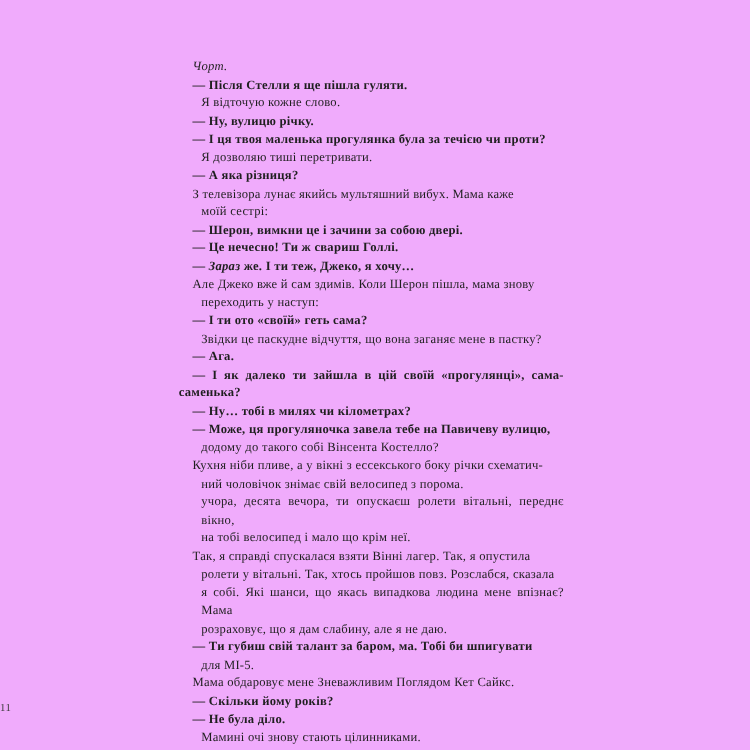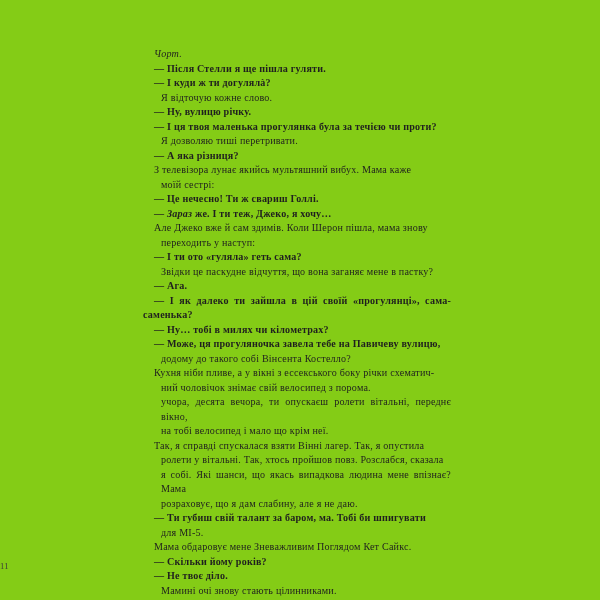--- a/index.html
+++ b/index.html
@@ -12,21 +12,21 @@
     background: #ffffff;
     font-family: "Liberation Serif", "DejaVu Serif", serif;
     color: #1c1c1c;
     overflow: hidden;
   }
 
   .page {
     position: relative;
     width: 600px;
     height: 600px;
-    background: #84cc16;
+    background: #f0abfc;
     box-sizing: border-box;
   }
 
   .text-block {
     position: absolute;
     left: 143px;
     top: 47px;
     width: 308px;
   }
 
@@ -75,51 +75,51 @@
 </style>
 </head>
 <body>
 
 <div class="page">
 
   <div class="text-block">
 
     <p class="line indent"><span class="ital">Чорт.</span></p>
     <p class="line dialogue">— Після Стелли я ще пішла гуляти.</p>
-    <p class="line dialogue">— І куди ж ти догулялà?</p>
     <p class="line flush">Я відточую кожне слово.</p>
     <p class="line dialogue">— Ну, вулицю річку.</p>
     <p class="line dialogue">— І ця твоя маленька прогулянка була за течією чи проти?</p>
     <p class="line flush">Я дозволяю тиші перетривати.</p>
     <p class="line dialogue">— А яка різниця?</p>
     <p class="line indent">З телевізора лунає якийсь мультяшний вибух. Мама каже</p>
     <p class="line flush">моїй сестрі:</p>
+    <p class="line dialogue">— Шерон, вимкни це і зачини за собою двері.</p>
     <p class="line dialogue">— Це нечесно! Ти ж свариш Голлі.</p>
     <p class="line dialogue"><span>— </span><span class="ital">Зараз</span><span> же. І ти теж, Джеко, я хочу…</span></p>
     <p class="line indent">Але Джеко вже й сам здимів. Коли Шерон пішла, мама знову</p>
     <p class="line flush">переходить у наступ:</p>
-    <p class="line dialogue">— І ти ото «гуляла» геть сама?</p>
+    <p class="line dialogue">— І ти ото «своїй» геть сама?</p>
     <p class="line flush">Звідки це паскудне відчуття, що вона заганяє мене в пастку?</p>
     <p class="line dialogue">— Ага.</p>
     <p class="line dialogue">— І як далеко ти зайшла в цій своїй «прогулянці», сама-саменька?</p>
     <p class="line dialogue">— Ну… тобі в милях чи кілометрах?</p>
     <p class="line dialogue">— Може, ця прогуляночка завела тебе на Павичеву вулицю,</p>
     <p class="line flush">додому до такого собі Вінсента Костелло?</p>
     <p class="line indent">Кухня ніби пливе, а у вікні з ессекського боку річки схематич-</p>
     <p class="line flush">ний чоловічок знімає свій велосипед з порома.</p>
     <p class="line flush">учора, десята вечора, ти опускаєш ролети вітальні, переднє вікно,</p>
     <p class="line flush">на тобі велосипед і мало що крім неї.</p>
     <p class="line indent">Так, я справді спускалася взяти Вінні лагер. Так, я опустила</p>
     <p class="line flush">ролети у вітальні. Так, хтось пройшов повз. Розслабся, сказала</p>
     <p class="line flush">я собі. Які шанси, що якась випадкова людина мене впізнає? Мама</p>
     <p class="line flush">розраховує, що я дам слабину, але я не даю.</p>
     <p class="line dialogue">— Ти губиш свій талант за баром, ма. Тобі би шпигувати</p>
     <p class="line flush">для МІ-5.</p>
     <p class="line indent">Мама обдаровує мене Зневажливим Поглядом Кет Сайкс.</p>
     <p class="line dialogue">— Скільки йому років?</p>
-    <p class="line dialogue">— Не твоє діло.</p>
+    <p class="line dialogue">— Не була діло.</p>
     <p class="line flush">Мамині очі знову стають цілинниками.</p>
 
   </div>
 
   <div class="page-number">11</div>
 
 </div>
 
 </body></html>

